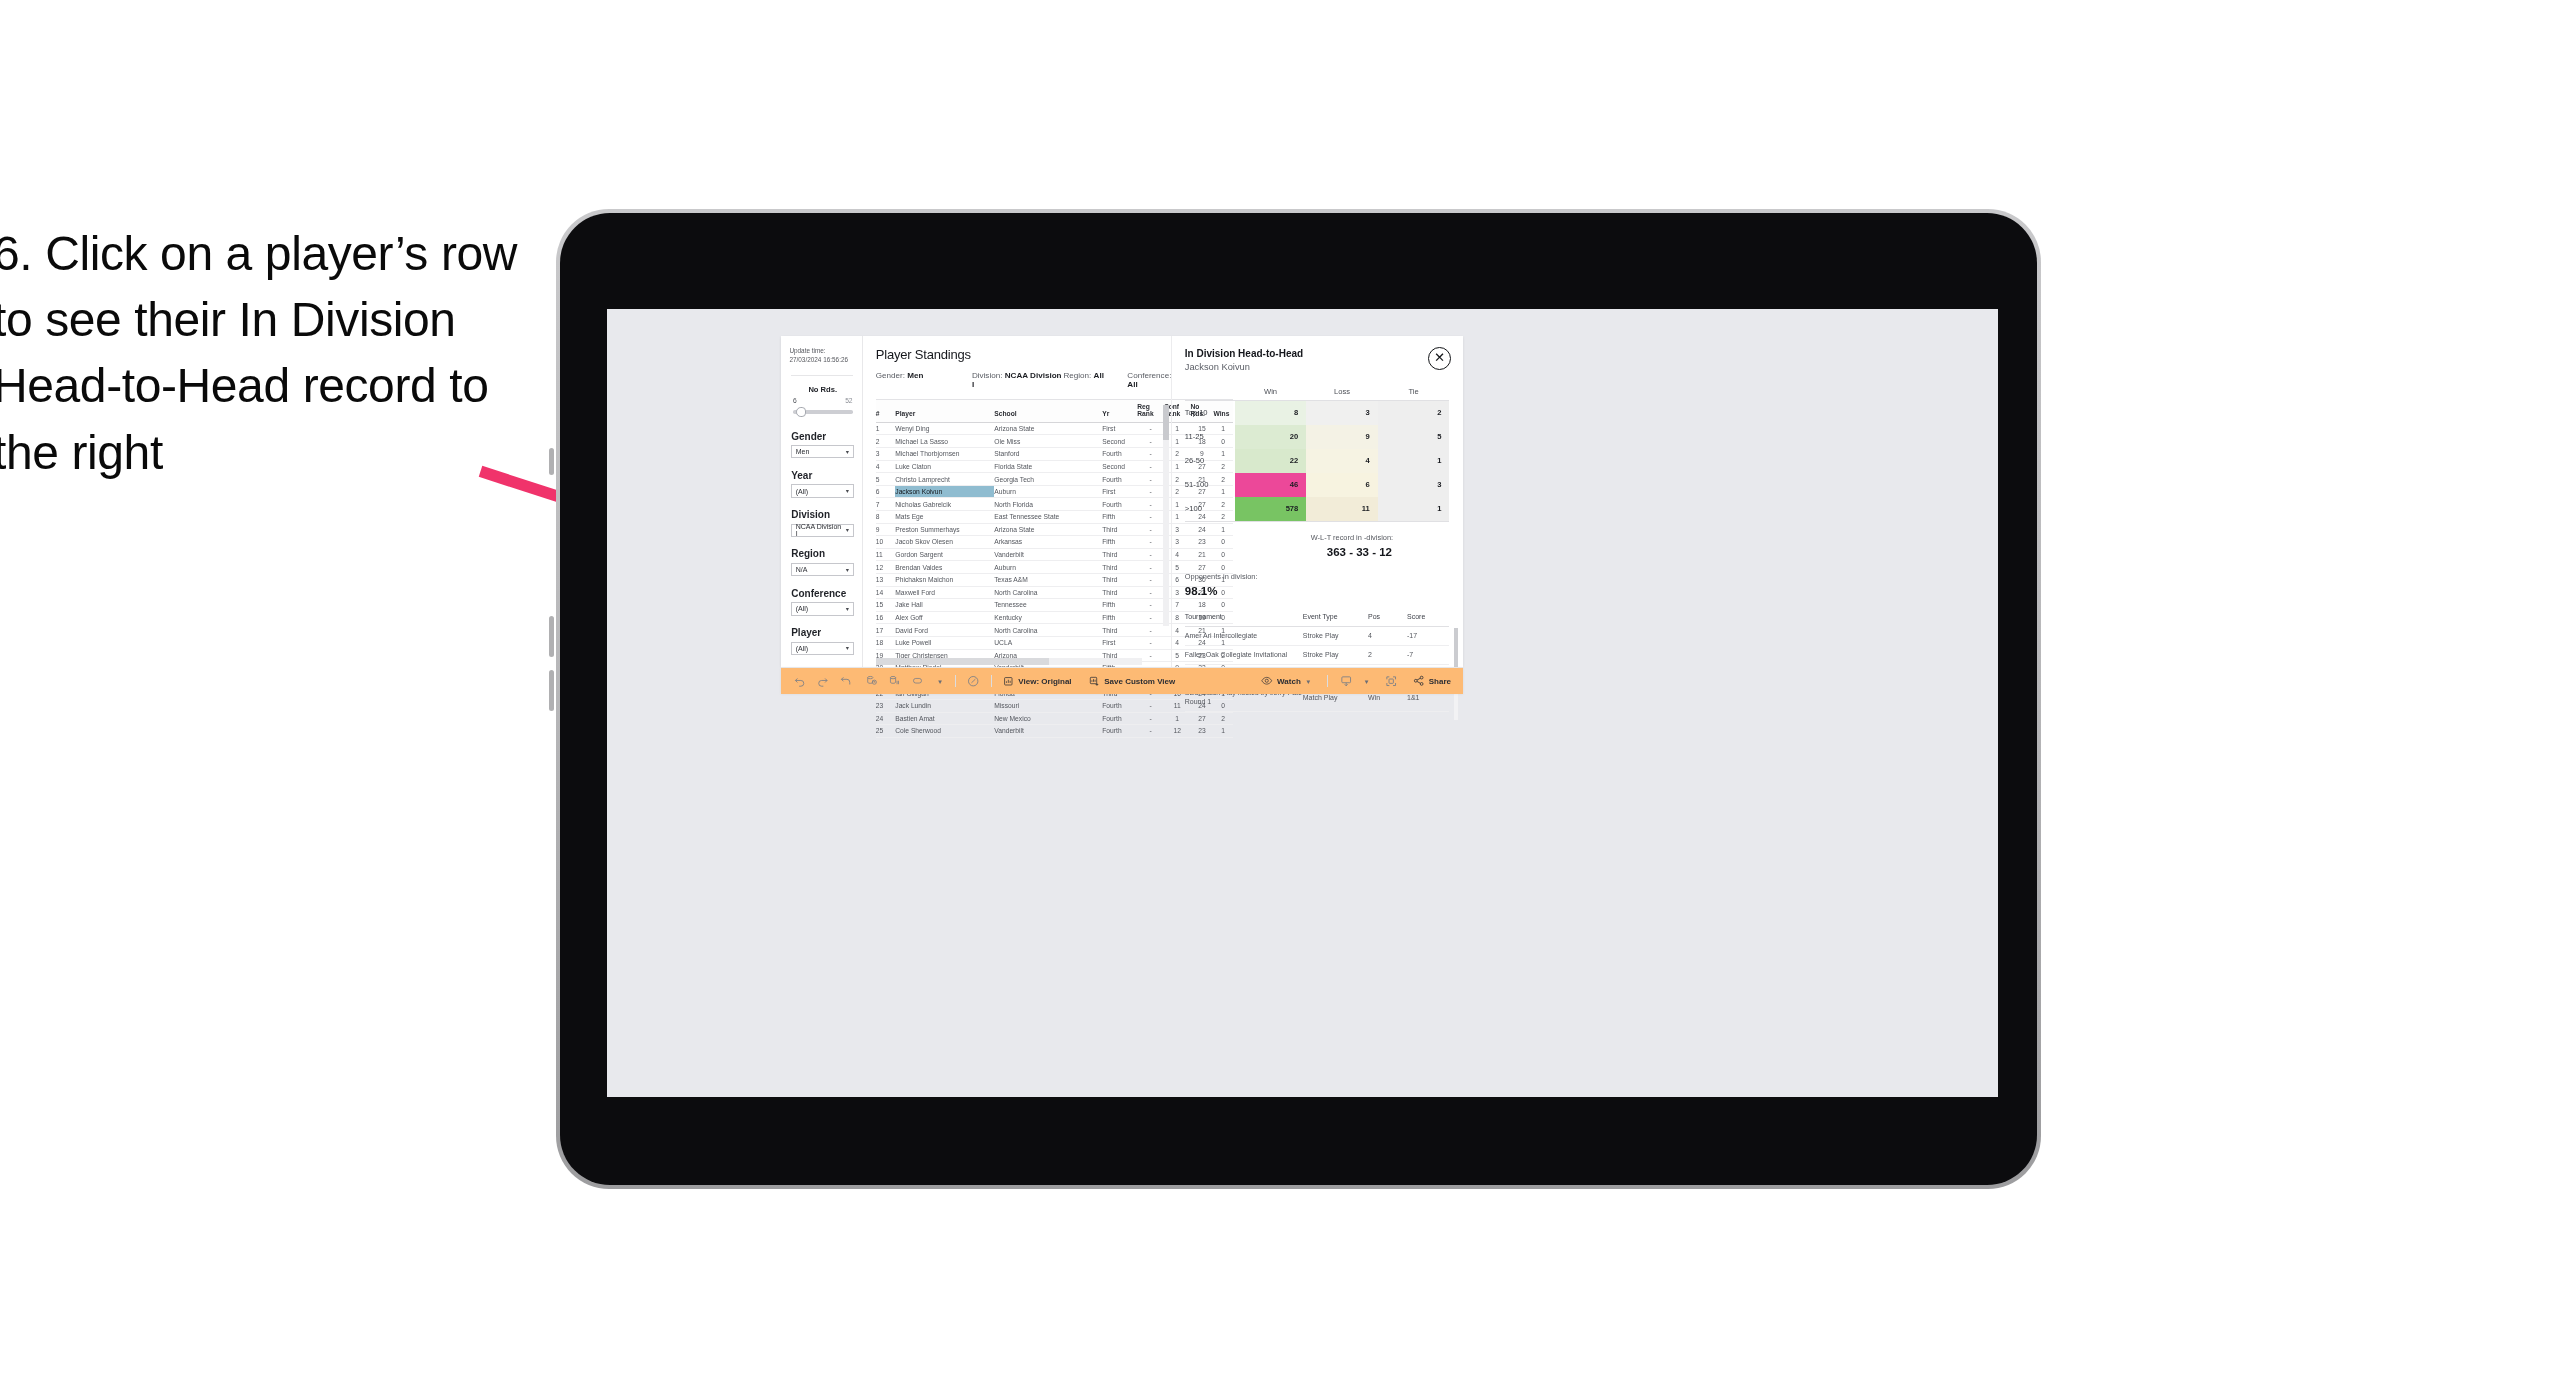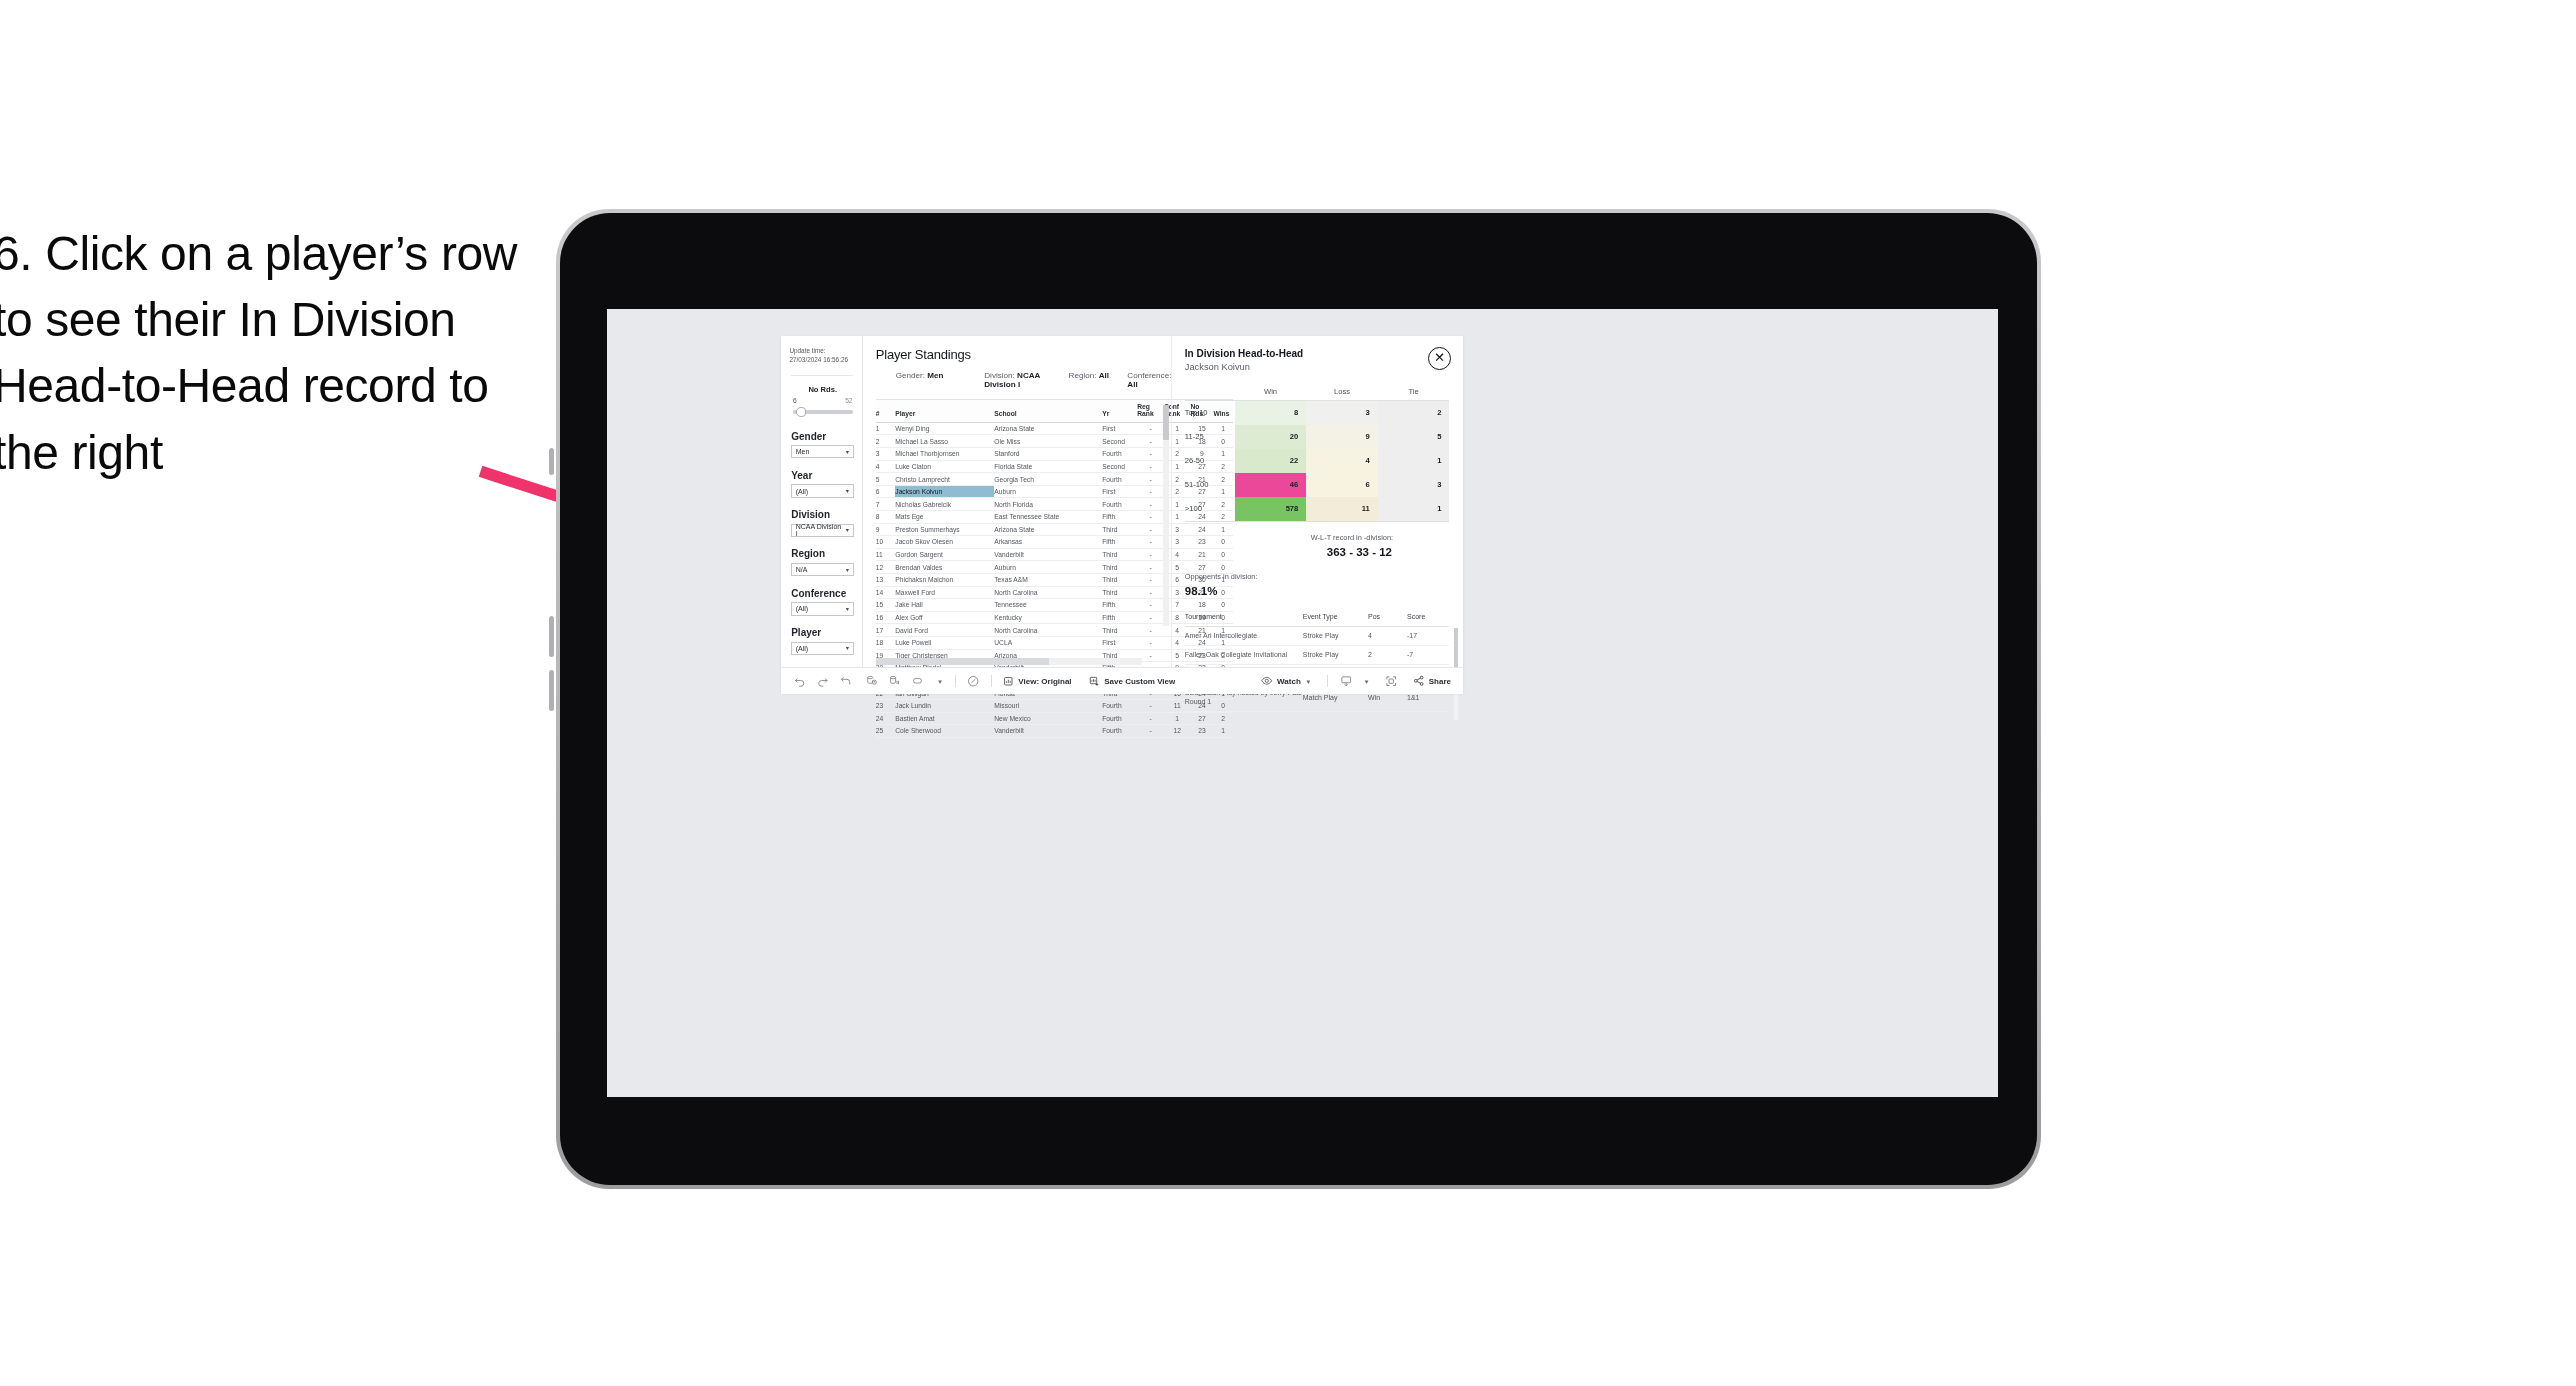--- a/index.html
+++ b/index.html
@@ -147,21 +147,21 @@
     cursor: pointer;
   }
   .fselect .caret { margin-left: auto; font-size: 5.3px; color: #4a4c52; }
 
   
   .main { flex: 1; display: flex; min-width: 0; }
   .standings { flex: 1 1 auto; min-width: 0; padding: 10.6px 0 0 12.4px; position: relative; }
   .st-title { font-size: 13px; font-weight: 400; color: #16181d; letter-spacing:-0.2px; }
   .st-meta {
     display: flex; margin-top: 9.7px; margin-bottom: 9.7px;
-    font-size: 8.1px; color: #595c63; margin-left: 20px;
+    font-size: 8.1px; color: #595c63;
   }
   .st-meta span { color: #1b1d22; font-weight: 700; }
   .st-meta .m1 { width: 149px; }
   .st-meta .m2 { width: 142px; }
   .st-meta .m3 { width: 99px; }
 
   table.tbl { width: 100%; border-collapse: collapse; table-layout: fixed; }
   table.tbl th {
     font-size: 6.7px; font-weight: 700; color: #2a2c32;
     text-align: left; padding: 3.5px 0 4.4px 0;
@@ -248,21 +248,21 @@
   .evt-wrap { position: relative; }
   .evt-scroll {
     position: absolute; right: -8.9px; top: 19.5px; width: 4.4px; height: 92px; background: #f2f2f4;
   }
   .evt-scroll i { display:block; width:4.4px; height: 41px; background: #cbccd0; }
 
   
   .toolbar {
     position: absolute; left: 174px; top: 358px;
     width: 682px; height: 26.6px;
-    background: #ffffff; border-top: 0.9px solid #e6e6e8;
+    background: #fdba74; border-top: 0.9px solid #e6e6e8;
     display: flex; align-items: center;
     padding: 0 12.4px; gap: 11.5px;
     box-shadow: 0 0.9px 2.7px rgba(0,0,0,.07);
   }
   .tb-ico { color: #7c7f86; display: flex; align-items: center; cursor: pointer; }
   .tb-sep { width: 0.9px; height: 11.5px; background: #dcdde0; }
   .tb-item {
     display: flex; align-items: center; gap: 4.4px;
     font-size: 8px; color: #2c2e34; font-weight: 700; cursor: pointer;
   }

